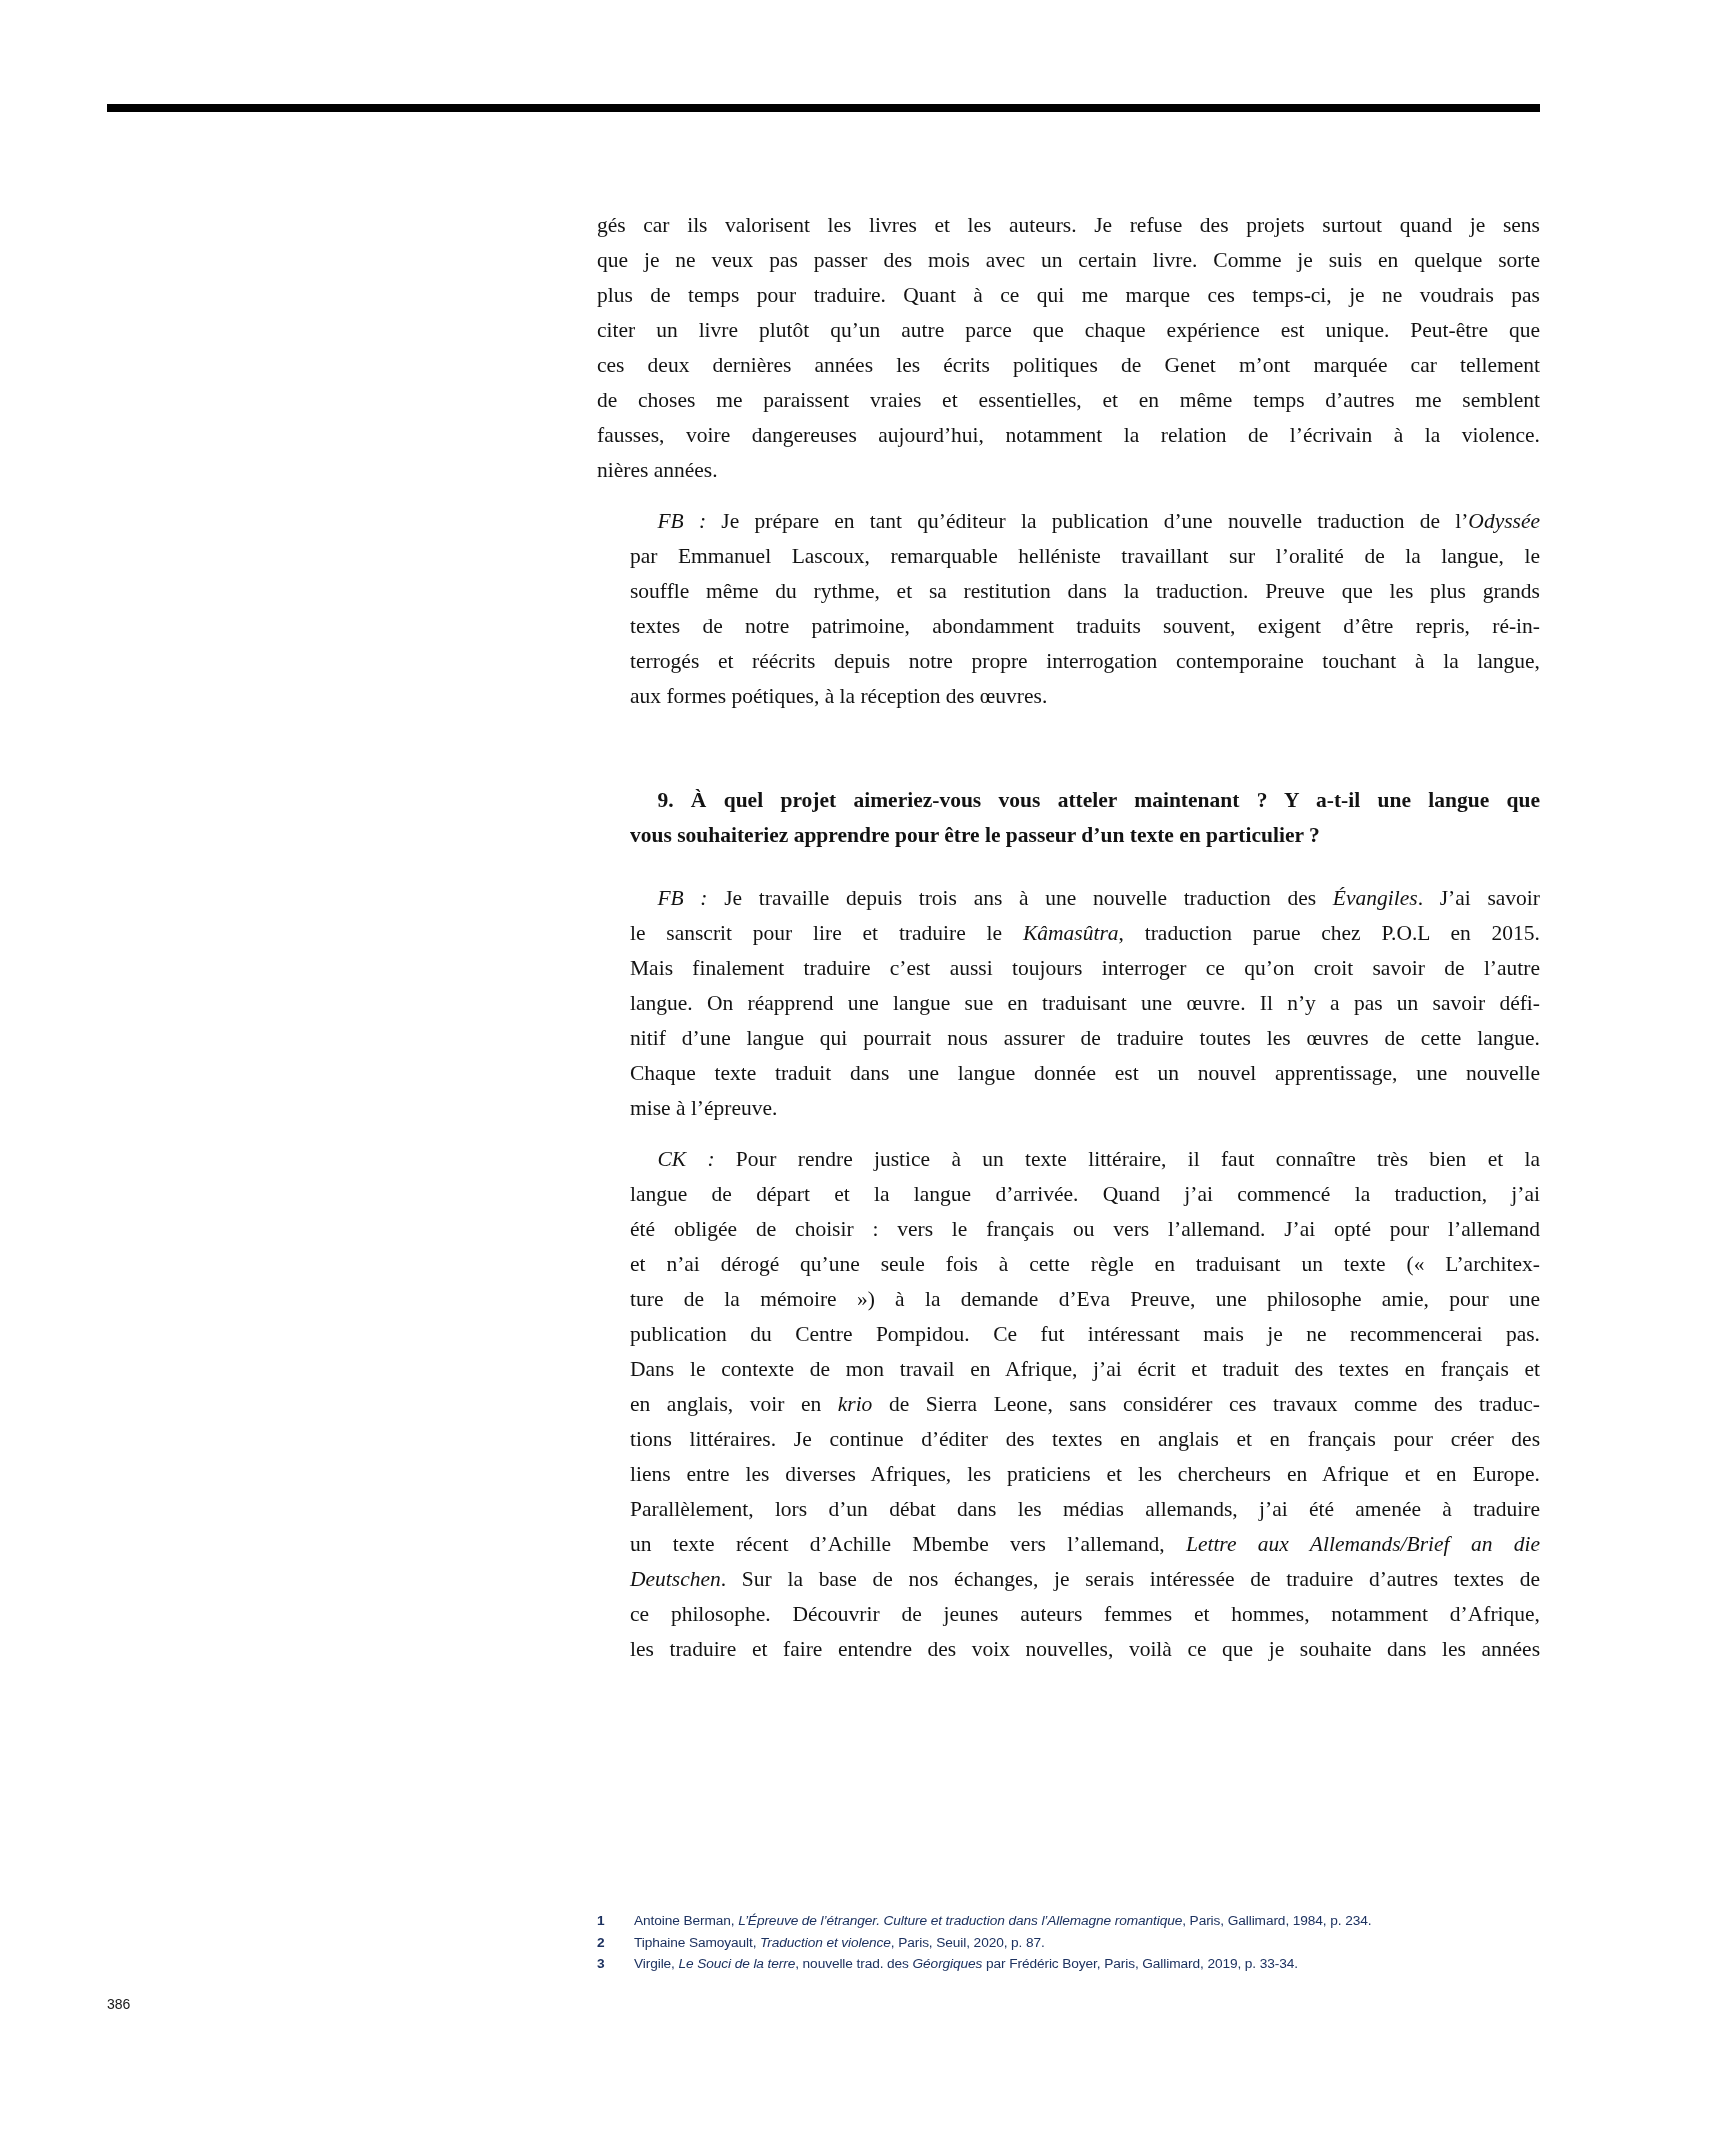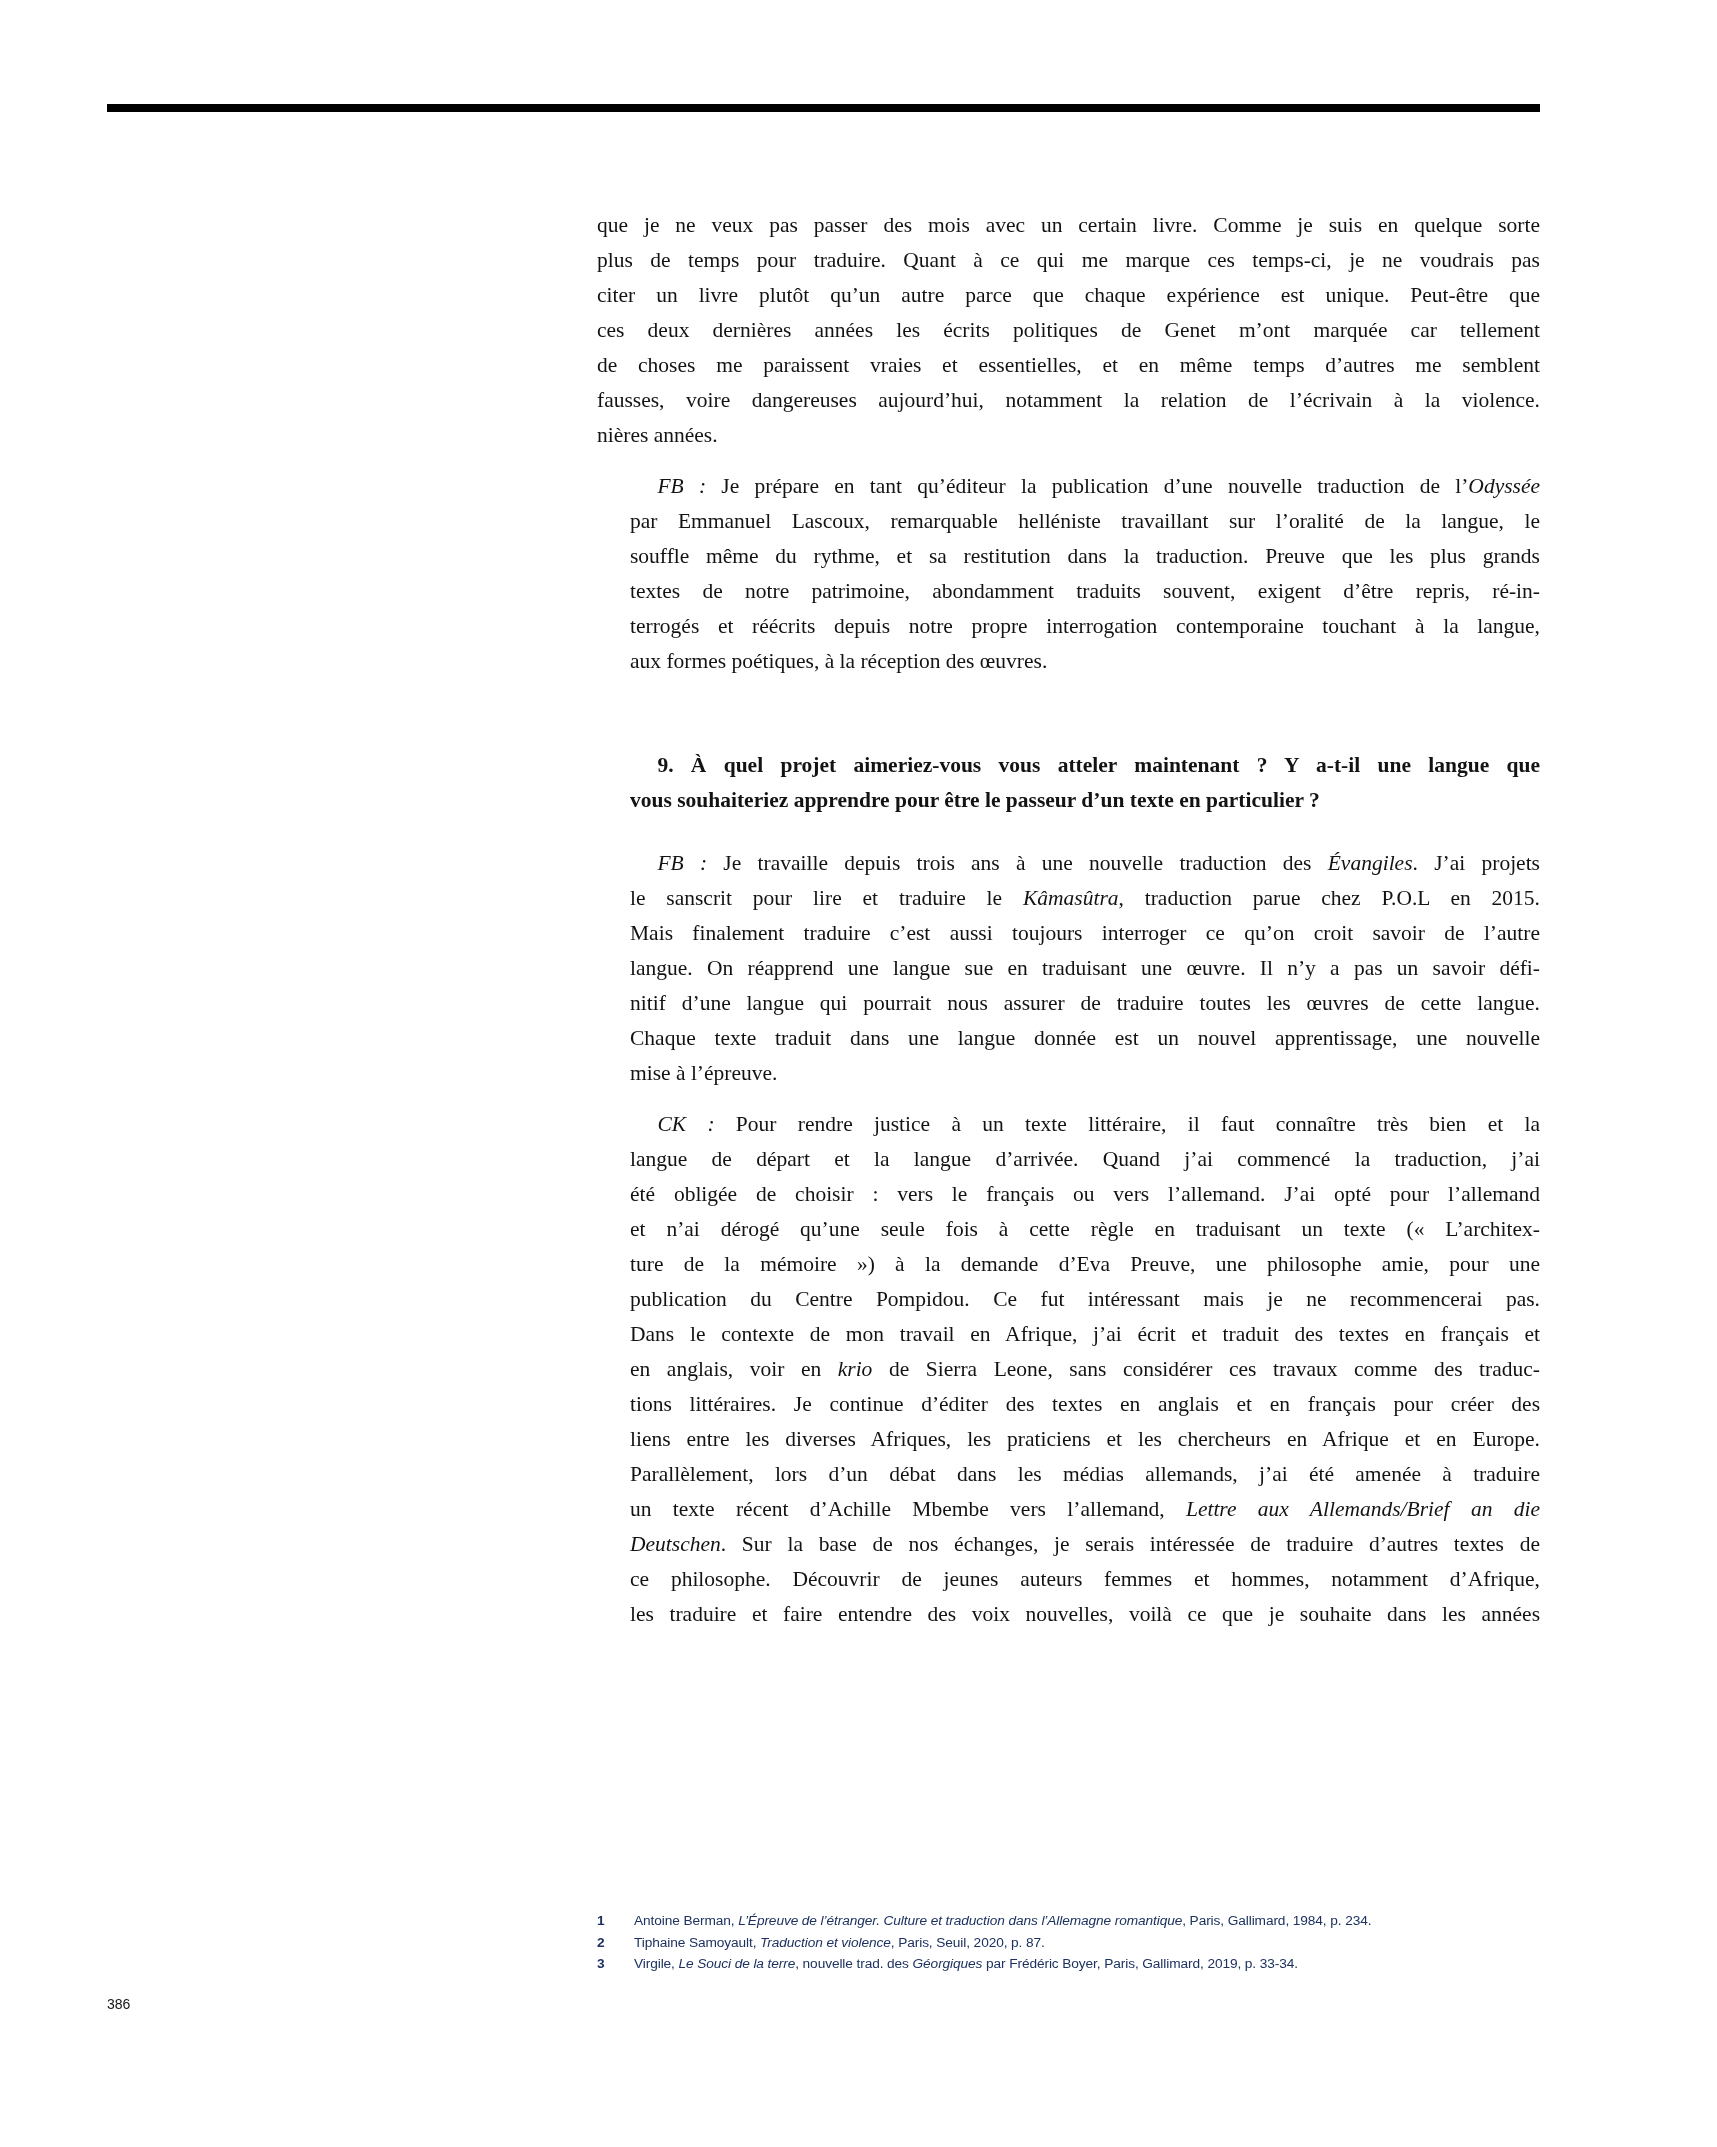--- a/index.html
+++ b/index.html
@@ -33,20 +33,21 @@
     font-size:14px; color:#161616;
   }
 </style>
 </head>
 <body>
 
 <div class="page">
   <div class="top-rule"></div>
   <main class="text-block" id="article">
       <div class="para">
+        <div class="line"><span>gés car ils valorisent les livres et les auteurs. Je refuse des projets surtout quand je sens</span></div>
         <div class="line"><span>que je ne veux pas passer des mois avec un certain livre. Comme je suis en quelque sorte</span></div>
         <div class="line"><span>plus de temps pour traduire. Quant à ce qui me marque ces temps-ci, je ne voudrais pas</span></div>
         <div class="line"><span>citer un livre plutôt qu’un autre parce que chaque expérience est unique. Peut-être que</span></div>
         <div class="line"><span>ces deux dernières années les écrits politiques de Genet m’ont marquée car tellement</span></div>
         <div class="line"><span>de choses me paraissent vraies et essentielles, et en même temps d’autres me semblent</span></div>
         <div class="line"><span>fausses, voire dangereuses aujourd’hui, notamment la relation de l’écrivain à la violence.</span></div>
         <div class="line last"><span>nières années.</span></div>
       </div>
       <div class="para">
         <div class="line indent"><span class="it">FB : </span><span>Je prépare en tant qu’éditeur la publication d’une nouvelle traduction de l’</span><span class="it">Odyssée</span></div>
@@ -54,21 +55,21 @@
         <div class="line"><span>souffle même du rythme, et sa restitution dans la traduction. Preuve que les plus grands</span></div>
         <div class="line"><span>textes de notre patrimoine, abondamment traduits souvent, exigent d’être repris, ré-in-</span></div>
         <div class="line"><span>terrogés et réécrits depuis notre propre interrogation contemporaine touchant à la langue,</span></div>
         <div class="line last"><span>aux formes poétiques, à la réception des œuvres.</span></div>
       </div>
       <div class="para heading">
         <div class="line indent"><span>9. À quel projet aimeriez-vous vous atteler maintenant ? Y a-t-il une langue que</span></div>
         <div class="line last"><span>vous souhaiteriez apprendre pour être le passeur d’un texte en particulier ?</span></div>
       </div>
       <div class="para">
-        <div class="line indent"><span class="it">FB : </span><span>Je travaille depuis trois ans à une nouvelle traduction des </span><span class="it">Évangiles</span><span>. J’ai projets</span></div>
+        <div class="line indent"><span class="it">FB : </span><span>Je travaille depuis trois ans à une nouvelle traduction des </span><span class="it">Évangiles</span><span>. J’ai savoir</span></div>
         <div class="line"><span>le sanscrit pour lire et traduire le </span><span class="it">Kâmasûtra</span><span>, traduction parue chez P.O.L en 2015.</span></div>
         <div class="line"><span>Mais finalement traduire c’est aussi toujours interroger ce qu’on croit savoir de l’autre</span></div>
         <div class="line"><span>langue. On réapprend une langue sue en traduisant une œuvre. Il n’y a pas un savoir défi-</span></div>
         <div class="line"><span>nitif d’une langue qui pourrait nous assurer de traduire toutes les œuvres de cette langue.</span></div>
         <div class="line"><span>Chaque texte traduit dans une langue donnée est un nouvel apprentissage, une nouvelle</span></div>
         <div class="line last"><span>mise à l’épreuve.</span></div>
       </div>
       <div class="para">
         <div class="line indent"><span class="it">CK : </span><span>Pour rendre justice à un texte littéraire, il faut connaître très bien et la</span></div>
         <div class="line"><span>langue de départ et la langue d’arrivée. Quand j’ai commencé la traduction, j’ai</span></div>

